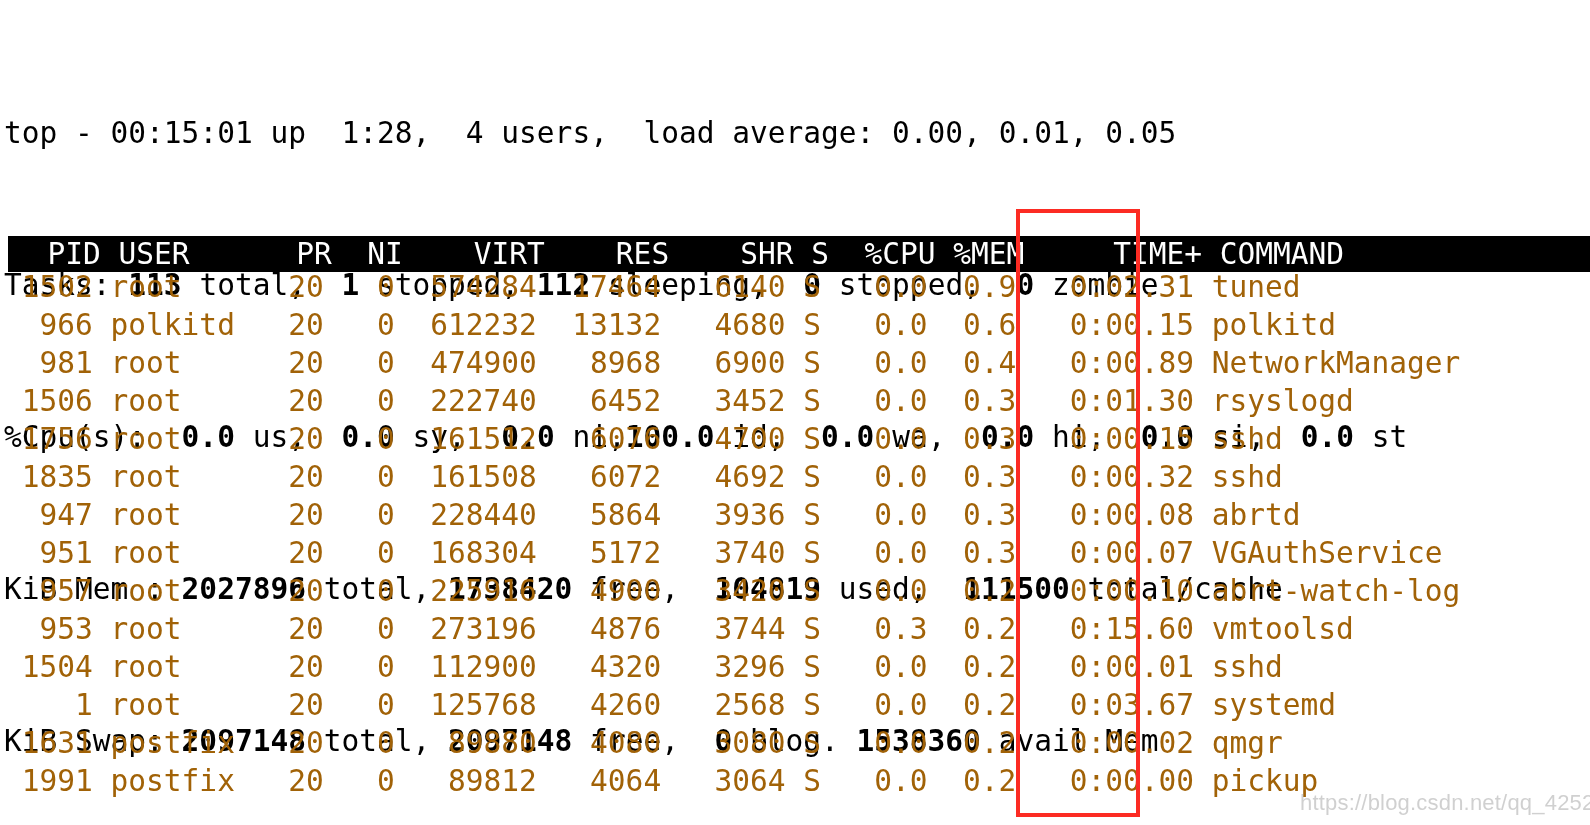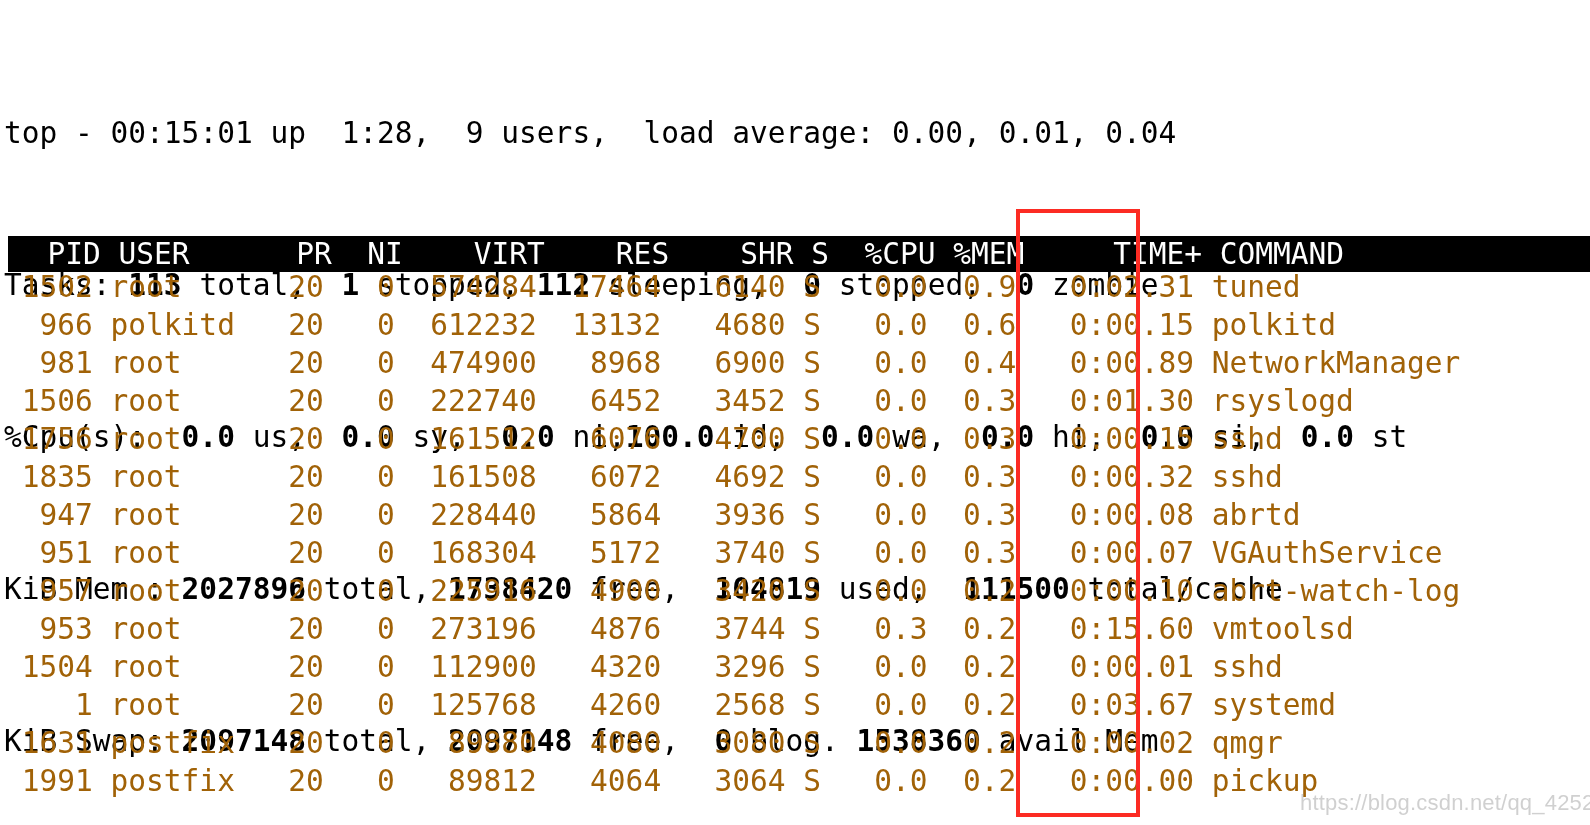--- a/index.html
+++ b/index.html
@@ -100,21 +100,21 @@
     letter-spacing: 0.2px;
   }
 </style>
 </head>
 <body>
 
 <div id="terminal">
 
   <div class="summary">
 
-    <div class="line"><span>top - </span><span>00:15:01</span><span> up </span><span> 1:28,</span><span>  9 users,</span><span>  load average: </span><span>0.00</span><span>, </span><span>0.01</span><span>, </span><span>0.04</span></div>
+    <div class="line"><span>top - </span><span>00:15:01</span><span> up </span><span> 1:28,</span><span>  4 users,</span><span>  load average: </span><span>0.00</span><span>, </span><span>0.01</span><span>, </span><span>0.05</span></div>
 
     <div class="line"><span>Tasks: </span><span class="b">113</span><span> total,  </span><span class="b">1</span><span> stopped, </span><span class="b">112</span><span> sleeping,  </span><span class="b">0</span><span> stopped,  </span><span class="b">0</span><span> zombie</span></div>
 
     <div class="line"><span>%Cpu(s):  </span><span class="b">0.0</span><span> us,  </span><span class="b">0.0</span><span> sy,  </span><span class="b">0.0</span><span> ni,</span><span class="b">100.0</span><span> id,  </span><span class="b">0.0</span><span> wa,  </span><span class="b">0.0</span><span> hi,  </span><span class="b">0.0</span><span> si,  </span><span class="b">0.0</span><span> st</span></div>
 
     <div class="line"><span>KiB Mem : </span><span class="b">2027896</span><span> total, </span><span class="b">1738420</span><span> free,  </span><span class="b">104819</span><span> used,  </span><span class="b">111500</span><span> total/cache</span></div>
 
     <div class="line"><span>KiB Swap: </span><span class="b">2097148</span><span> total, </span><span class="b">2097148</span><span> free,  </span><span class="b">0</span><span> blog. </span><span class="b">1538360</span><span> avail Mem</span></div>
 
   </div>

